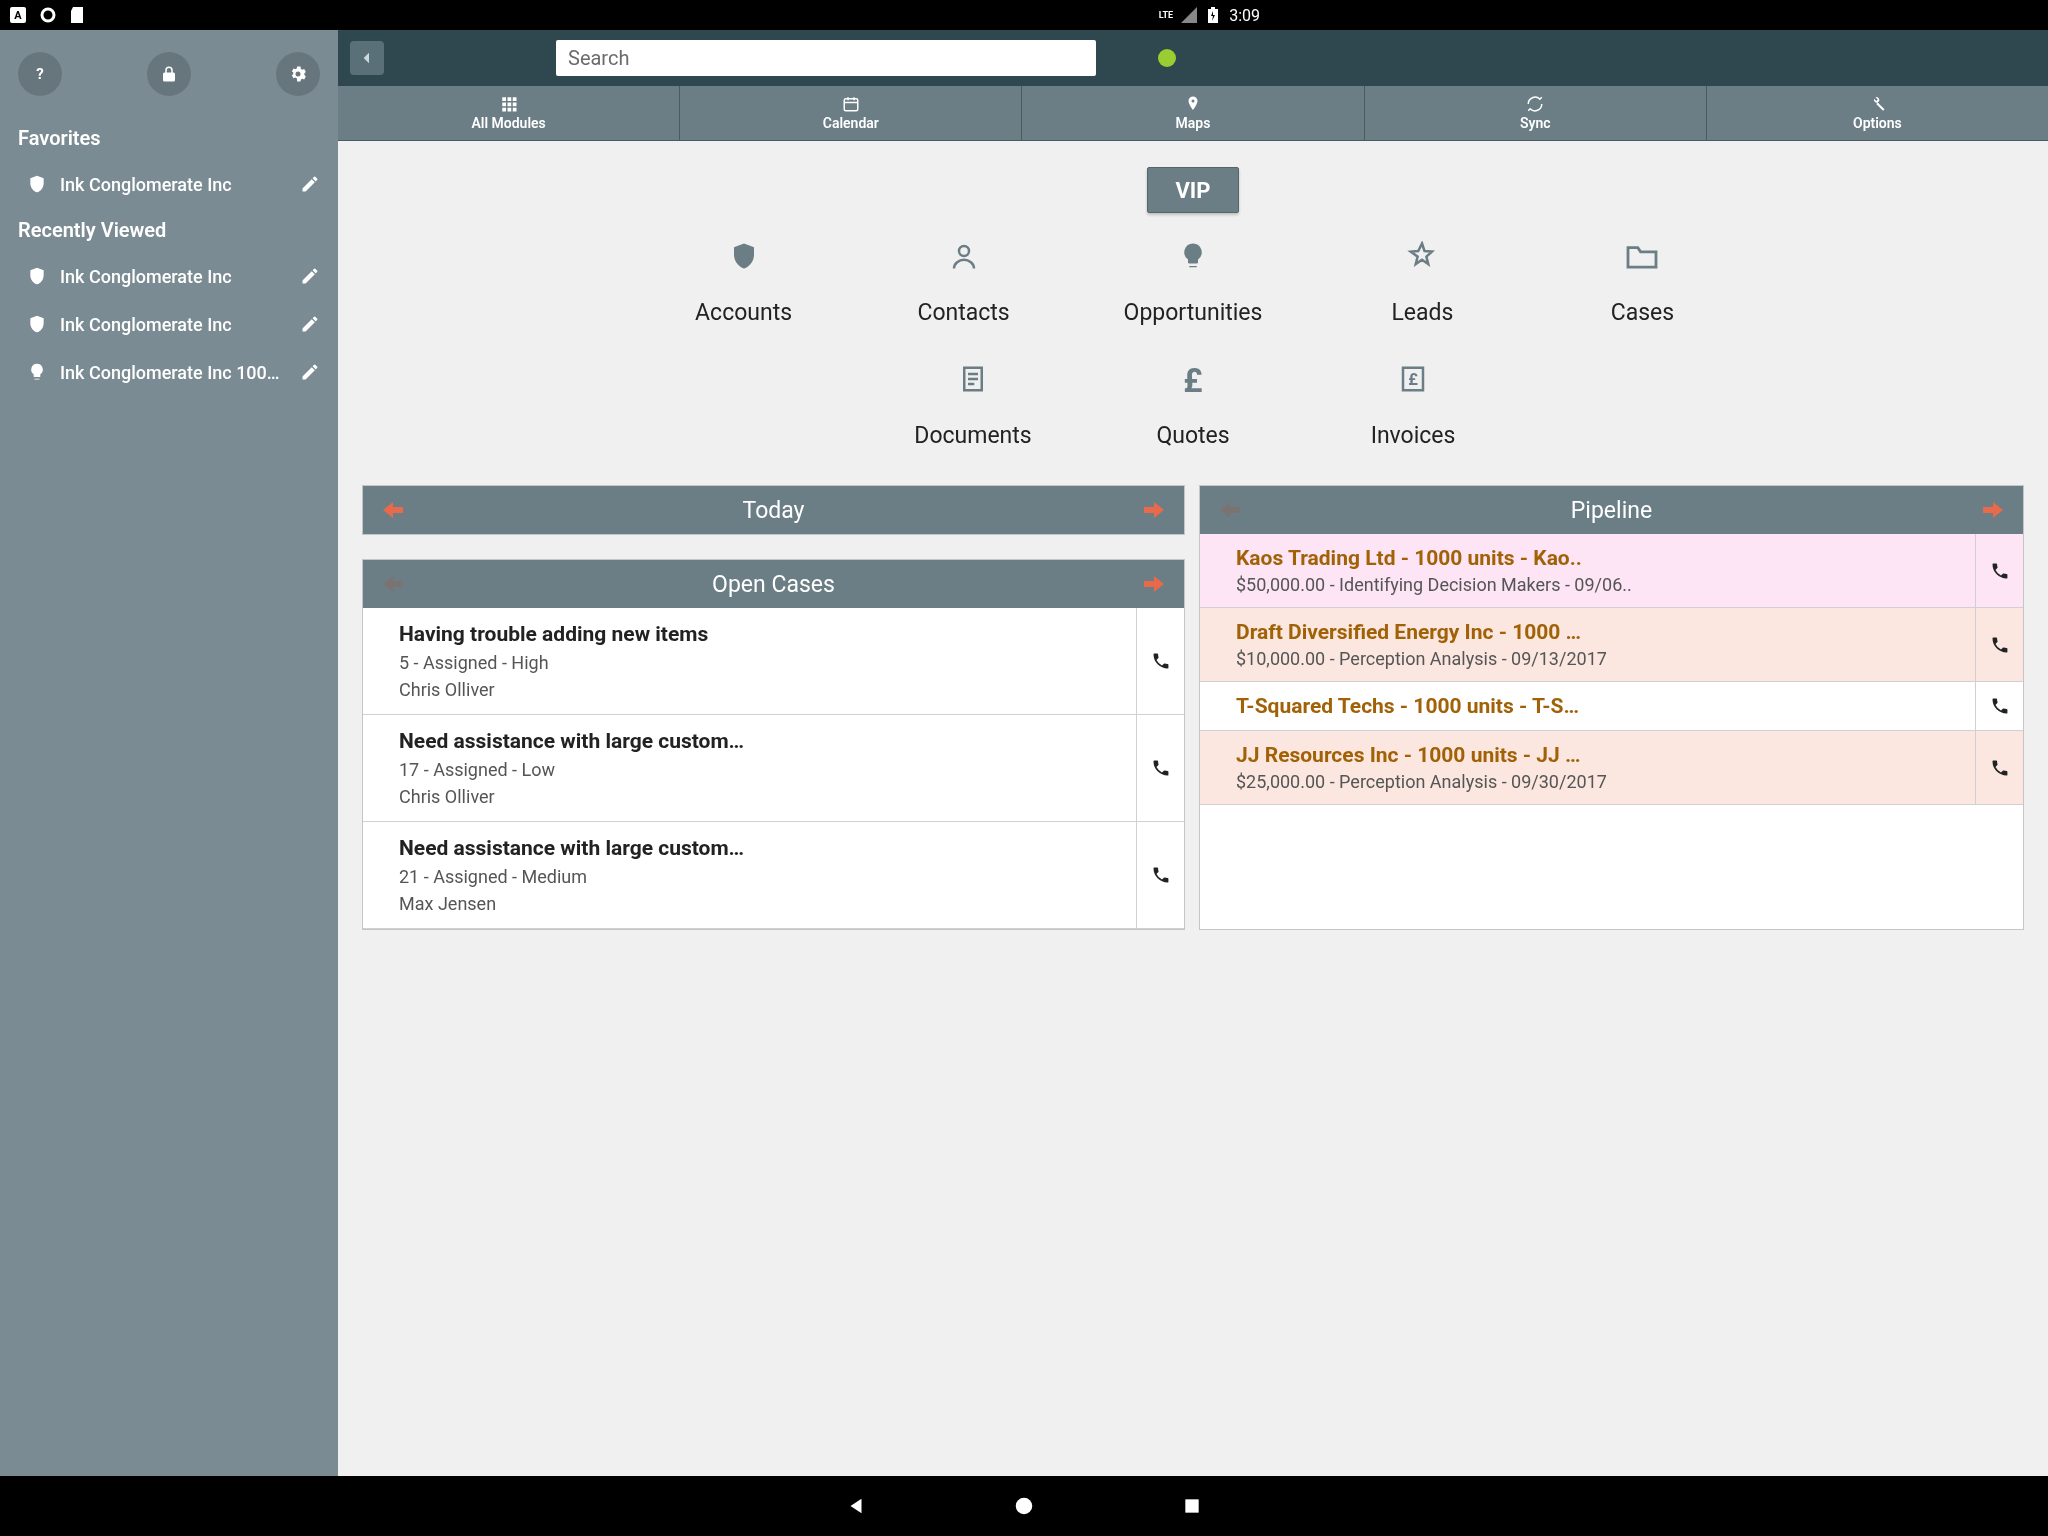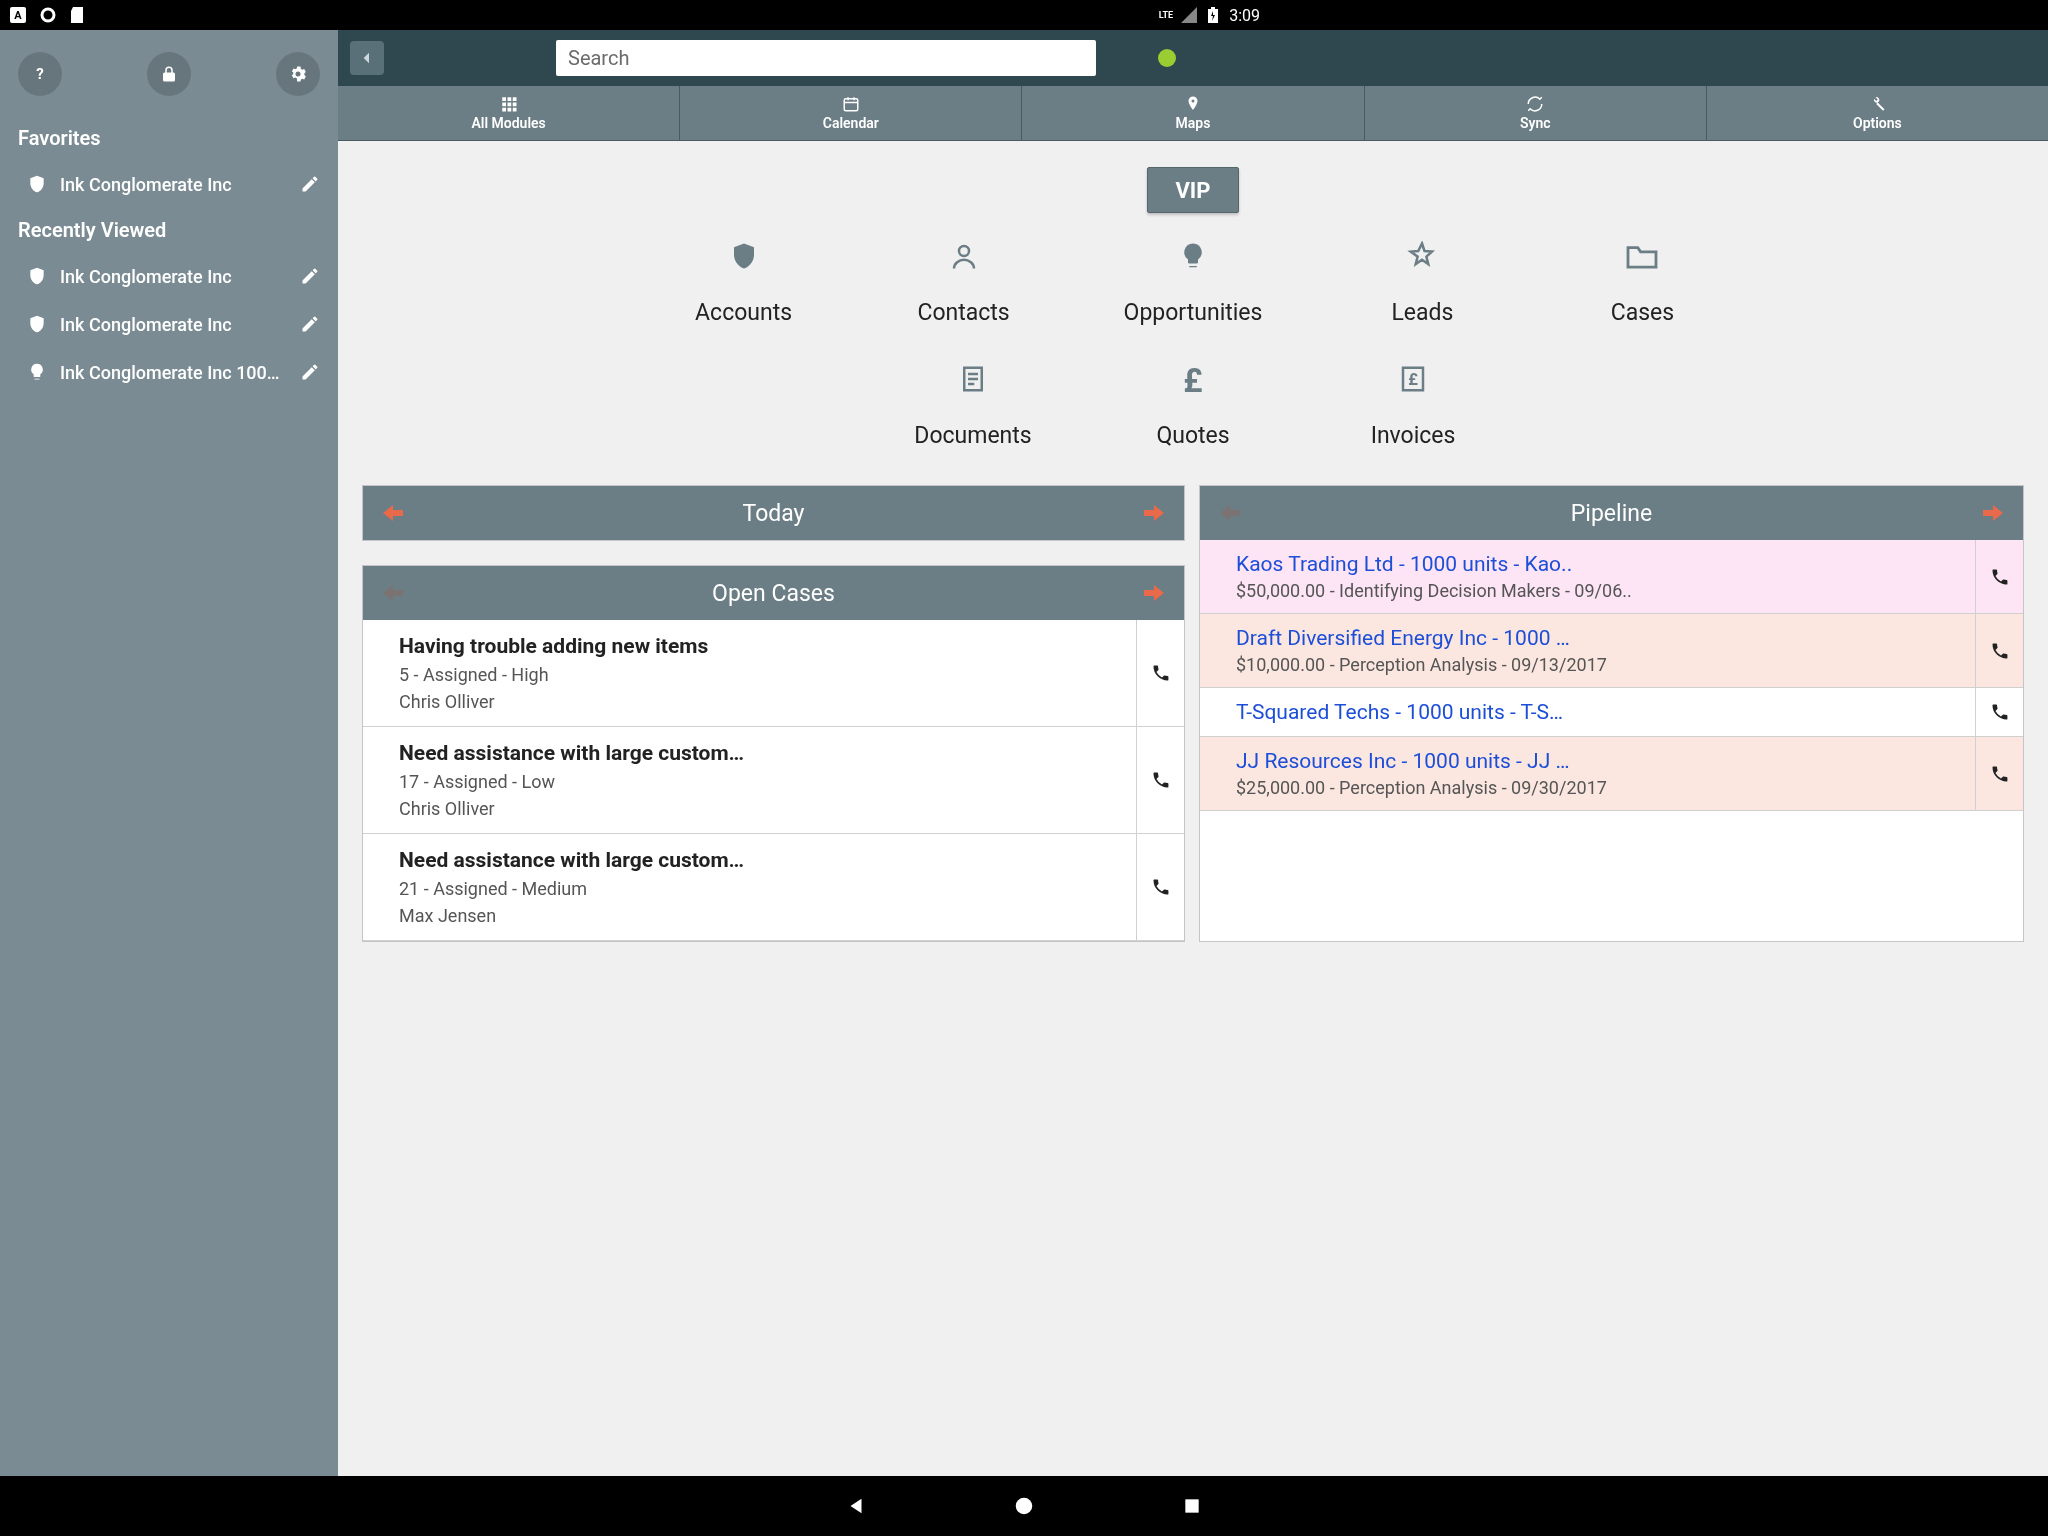--- a/index.html
+++ b/index.html
@@ -38,33 +38,33 @@
 .content { flex: 1; overflow: auto; padding: 26px 24px 0; }
 .vip-badge { width: 92px; height: 46px; background: #6b7d85; color: #fff; font-size: 22px; font-weight: 700; display: flex; align-items: center; justify-content: center; margin: 0 auto 26px; border: 1px solid #55656c; box-shadow: 0 2px 3px rgba(0,0,0,0.2); border-radius: 2px; }
 
 .mod-grid { display: flex; flex-wrap: wrap; justify-content: center; gap: 60px 100px; margin-bottom: 36px; }
 .mod { display: flex; flex-direction: column; align-items: center; gap: 26px; cursor: pointer; min-width: 120px; }
 .mod .mi { width: 34px; height: 34px; display: flex; align-items: center; justify-content: center; }
 .mod .ml { font-size: 23px; color: #222; }
 
 .panels { display: flex; gap: 14px; }
 .panel { flex: 1; border: 1px solid #c5c5c5; background: #fff; }
-.panel-header { height: 54px; background: #6b7d85; display: flex; align-items: center; justify-content: space-between; padding: 0 16px; color: #fff; font-size: 23px; }
+.panel-header { height: 48px; background: #6b7d85; display: flex; align-items: center; justify-content: space-between; padding: 0 16px; color: #fff; font-size: 23px; }
 .arrow-btn { width: 28px; height: 22px; display: flex; align-items: center; justify-content: center; }
 .panel-body { display: flex; flex-direction: column; }
 
 .case-row { display: flex; border-bottom: 1px solid #d0d0d0; }
 .case-main { flex: 1; padding: 14px 16px 14px 36px; }
 .case-title { font-size: 21px; font-weight: 700; color: #222; white-space: nowrap; overflow: hidden; text-overflow: ellipsis; }
 .case-meta { font-size: 18px; color: #555; margin-top: 6px; }
 .call-cell { width: 48px; border-left: 1px solid #d0d0d0; display: flex; align-items: center; justify-content: center; }
 
 .pipe-row { display: flex; border-bottom: 1px solid #d0d0d0; }
 .pipe-main { flex: 1; padding: 12px 16px 12px 36px; }
-.pipe-title { font-size: 21px; font-weight: 400; color: #1d4ed8; white-space: nowrap; overflow: hidden; text-overflow: ellipsis; }
+.pipe-title { font-size: 21px; font-weight: 700; color: #a16207; white-space: nowrap; overflow: hidden; text-overflow: ellipsis; }
 .pipe-meta { font-size: 18px; color: #555; margin-top: 4px; white-space: nowrap; overflow: hidden; text-overflow: ellipsis; }
 .bg-pink { background: #fde5f5; }
 .bg-peach { background: #fbe7e0; }
 .bg-lav { background: #e6e8f5; }
 
 
 .nav-bar { position: absolute; bottom: 0; left: 0; right: 0; height: 60px; background: #000; display: flex; align-items: center; justify-content: center; gap: 140px; }
 .nav-btn { width: 28px; height: 28px; display: flex; align-items: center; justify-content: center; }
 
 svg { display: block; }

